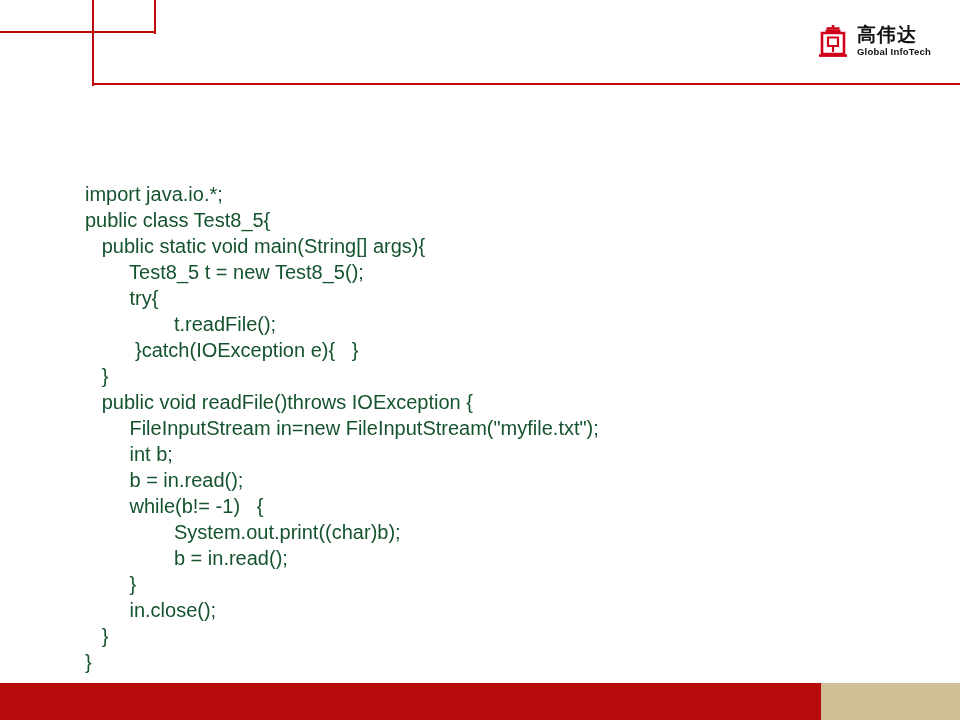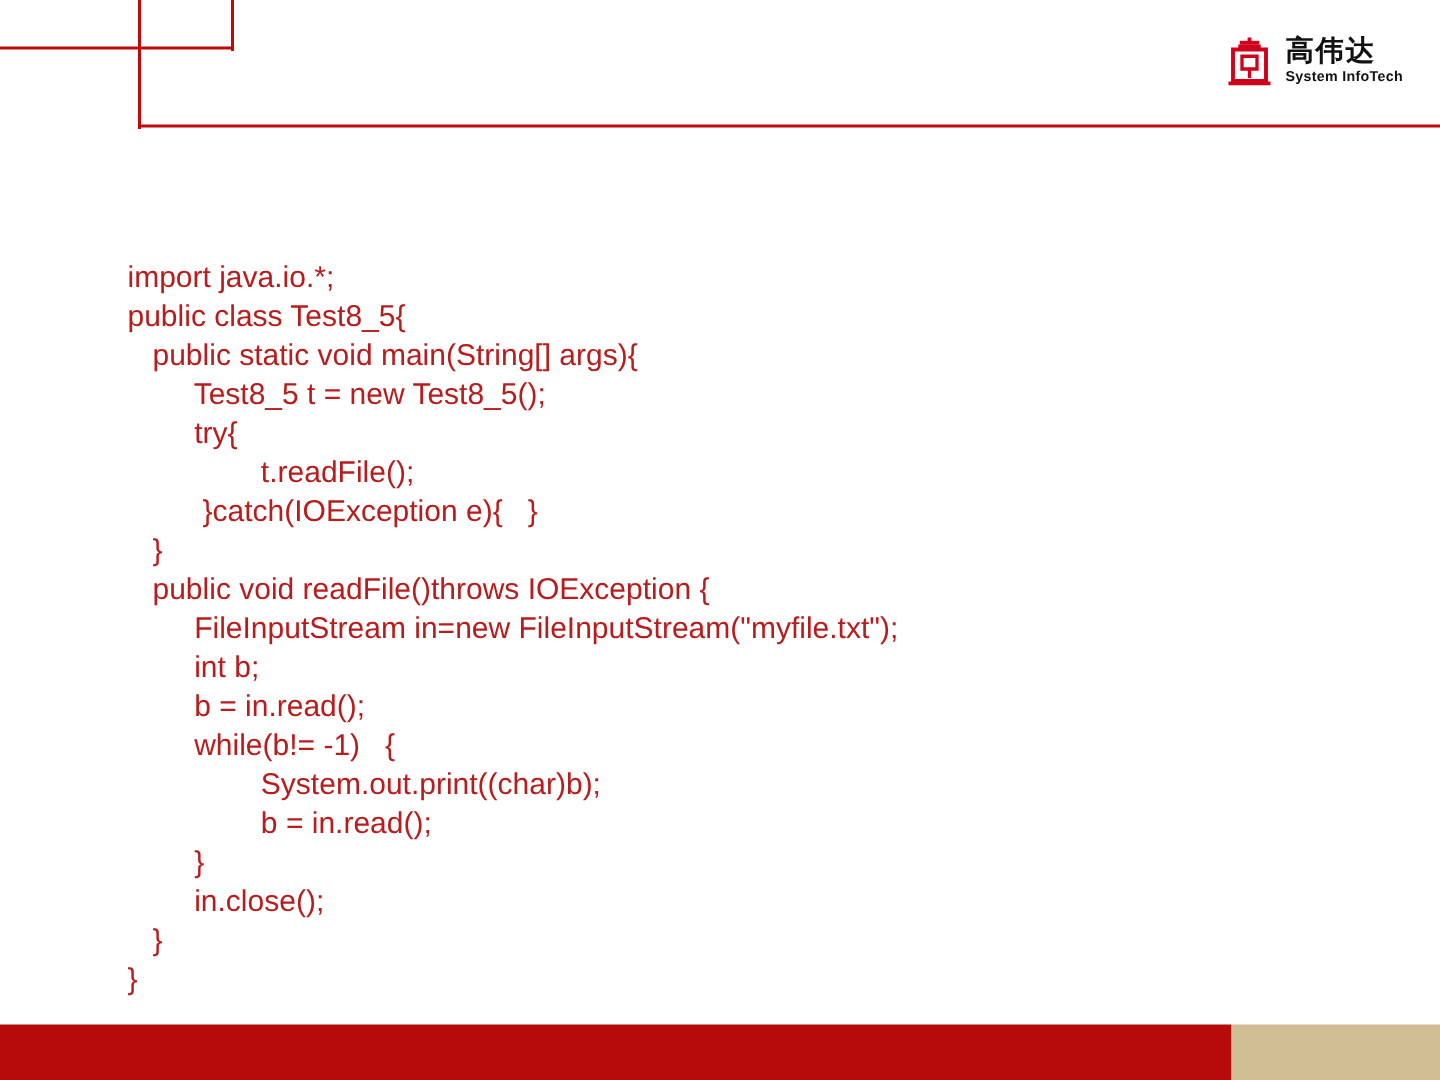--- a/index.html
+++ b/index.html
@@ -103,26 +103,26 @@
     color: #000000;
     letter-spacing: 1px;
     white-space: nowrap;
     text-shadow: 2px 2px 1px rgba(120,120,120,0.85);
   }
 
   
   .code {
     position: absolute;
     left: 85px;
-    top: 172px;
+    top: 181px;
     width: 840px;
     font-family: "Liberation Sans", sans-serif;
     font-size: 20px;
     line-height: 26px;
-    color: #b91c1c;
+    color: #14532d;
     white-space: pre;
   }
   .code-line {
     height: 26px;
     white-space: pre;
   }
 
   
   .footer {
     position: absolute;
@@ -164,21 +164,21 @@
           <path d="M9.5 9 L24.5 9"></path>
         </g>
         <g fill="none" stroke="#D0021B" stroke-width="2.2">
           <path d="M12 15.5 L22 15.5 L22 24 L12 24 Z"></path>
           <path d="M17 24 L17 30"></path>
         </g>
       </svg>
     </div>
     <div class="logo-text">
       <div class="logo-cn">高伟达</div>
-      <div class="logo-en">System InfoTech</div>
+      <div class="logo-en">Global InfoTech</div>
     </div>
   </div>
 
 
   <div class="code"><div class="code-line">import java.io.*;</div><div class="code-line">public class Test8_5{</div><div class="code-line">   public static void main(String[] args){</div><div class="code-line">        Test8_5 t = new Test8_5();</div><div class="code-line">        try{</div><div class="code-line">                t.readFile();</div><div class="code-line">         }catch(IOException e){   }</div><div class="code-line">   }</div><div class="code-line">   public void readFile()throws IOException {</div><div class="code-line">        FileInputStream in=new FileInputStream("myfile.txt");</div><div class="code-line">        int b;</div><div class="code-line">        b = in.read();</div><div class="code-line">        while(b!= -1)   {</div><div class="code-line">                System.out.print((char)b);</div><div class="code-line">                b = in.read();</div><div class="code-line">        }</div><div class="code-line">        in.close();</div><div class="code-line">   }</div><div class="code-line">}</div></div>
 
   <div class="footer">
     <div class="footer-red"></div>
     <div class="footer-tan"></div>
   </div>

